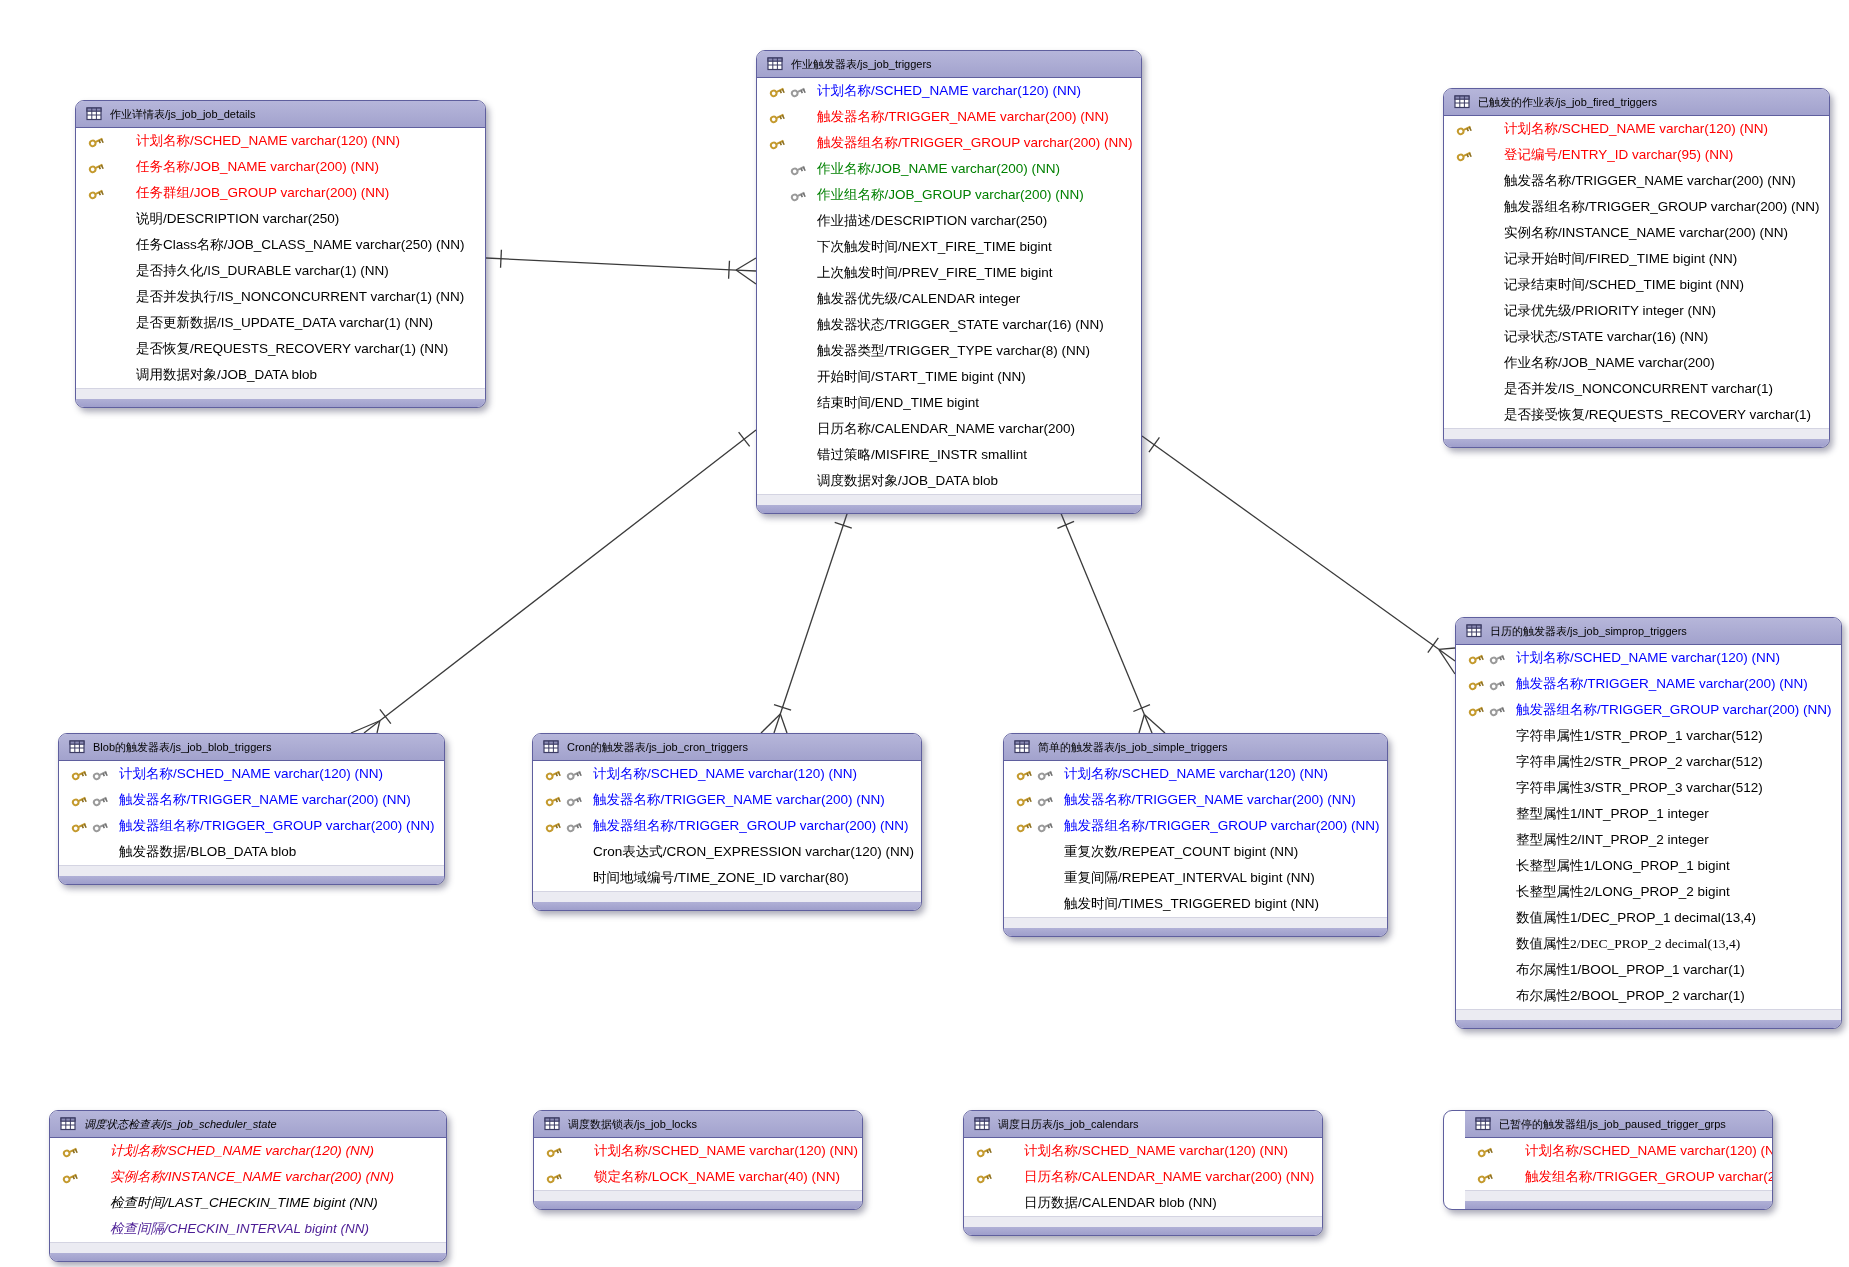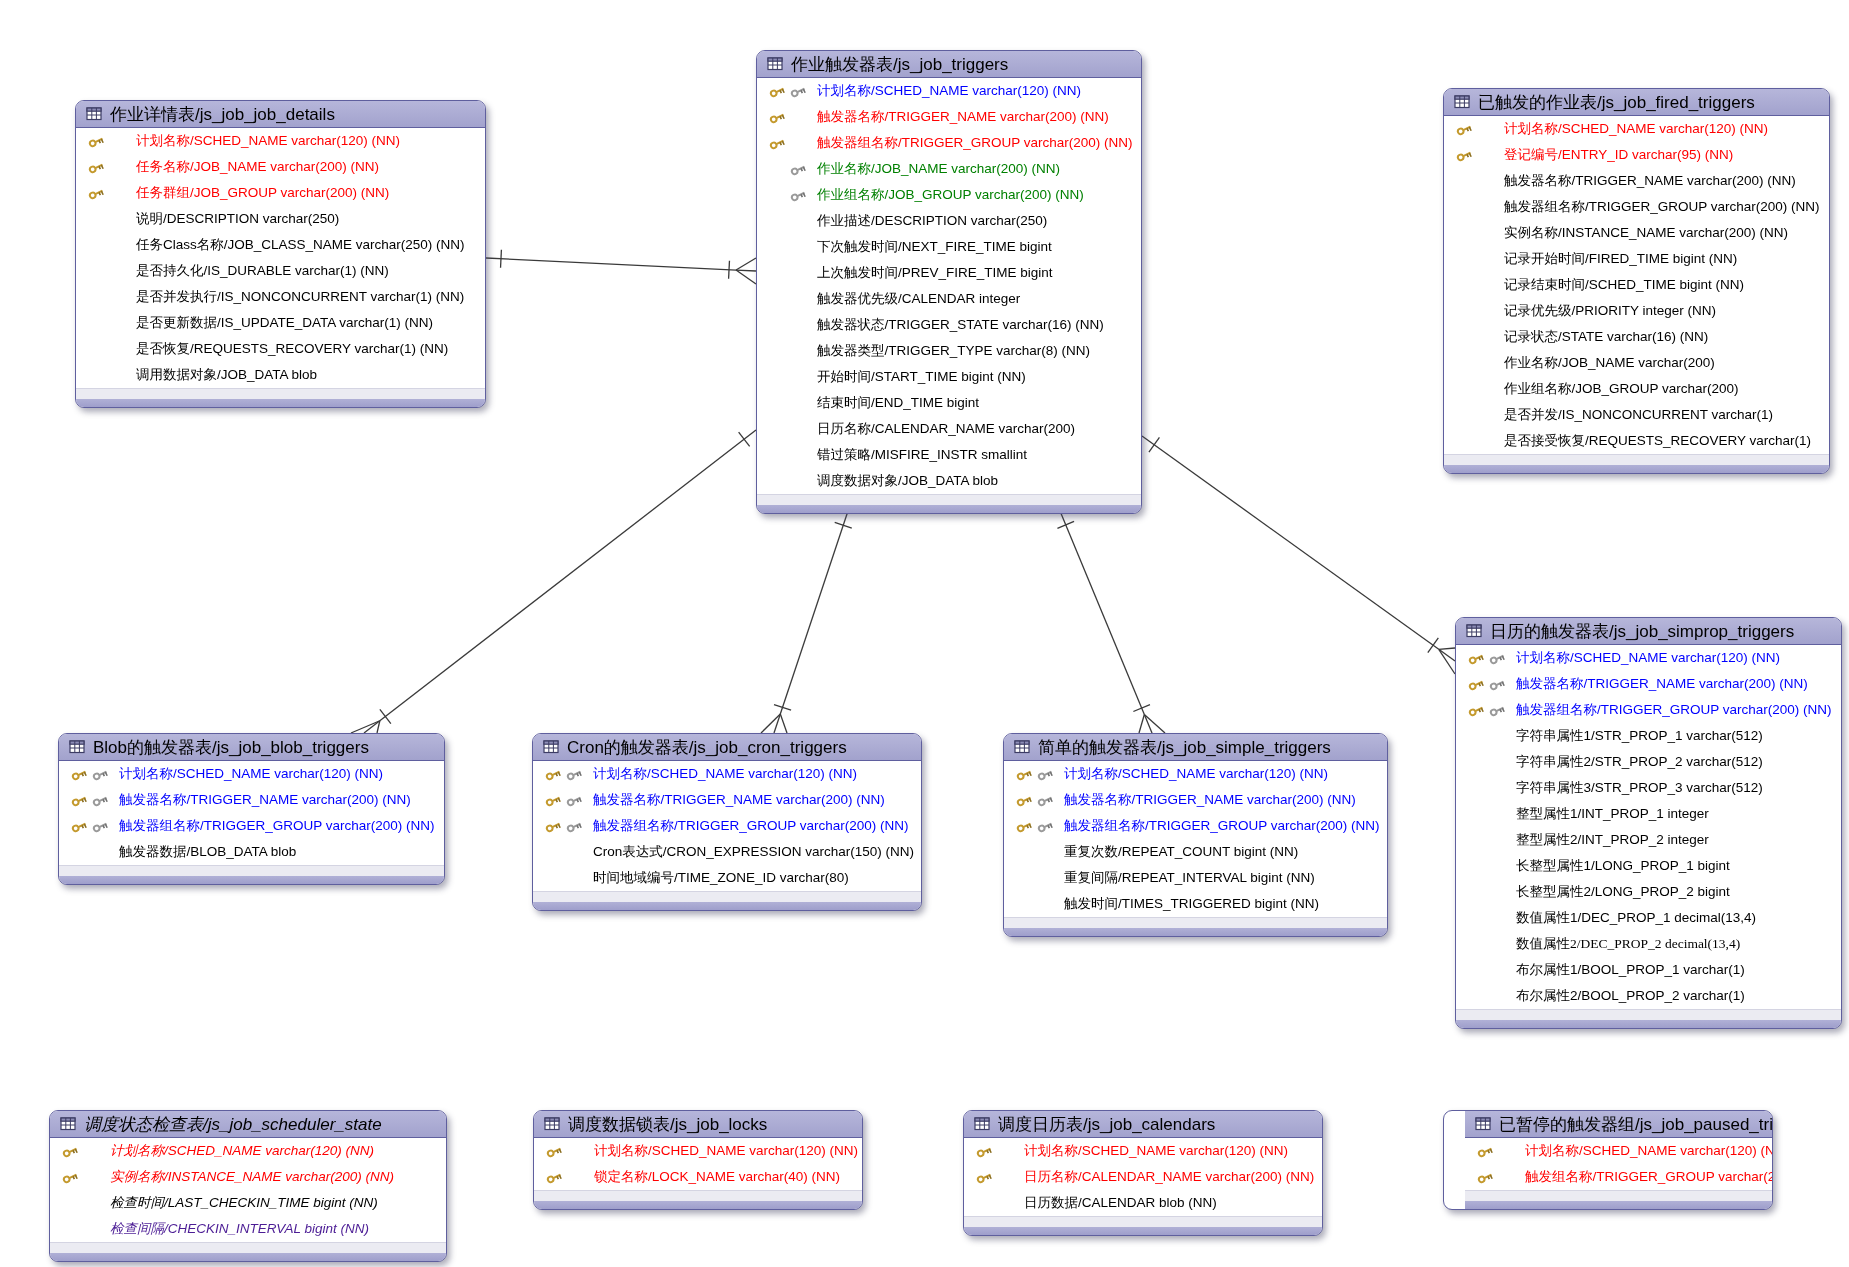--- a/index.html
+++ b/index.html
@@ -16,21 +16,21 @@
     box-sizing:border-box;
   }
   .tbl-header{
     height:26px;
     background:linear-gradient(#b6b6da,#a2a2cd);
     border-bottom:1px solid #5f5f9e;
     display:flex;align-items:center;
     padding-left:10px;
     white-space:nowrap;
   }
-  .tbl-title{font-size:17px;color:#000;margin-left:8px;}
+  .tbl-title{font-size:11px;color:#000;margin-left:8px;}
   .tbl-body{background:#fff;}
   .tbl-row{height:26px;display:flex;align-items:center;padding-left:12px;white-space:nowrap;}
   .keyslot{width:21px;height:16px;display:inline-flex;align-items:center;flex:none;}
   .col-text{font-size:13.5px;margin-left:6px;}
   .tbl-footer{height:10px;background:#ebebf2;border-top:1px solid #d4d4e2;}
   .tbl-bottombar{height:8px;background:linear-gradient(#b0b0d6,#9e9ecb);}
   .rel-line line, .rel-line path{stroke:#3a3a3a;stroke-width:1.3;fill:none;}
 </style>
 </head>
 <body>
@@ -404,25 +404,20 @@
             <span class="col-text" style="color: rgb(0, 0, 0);">记录状态/STATE varchar(16) (NN)</span>
           </div>
           <div class="tbl-row">
             <span class="keyslot"></span>
             <span class="keyslot"></span>
             <span class="col-text" style="color: rgb(0, 0, 0);">作业名称/JOB_NAME varchar(200)</span>
           </div>
           <div class="tbl-row">
             <span class="keyslot"></span>
             <span class="keyslot"></span>
-            <span class="col-text" style="color: rgb(0, 0, 0);">作业组名称/JOB_GROUP varchar(200)</span>
-          </div>
-          <div class="tbl-row">
-            <span class="keyslot"></span>
-            <span class="keyslot"></span>
             <span class="col-text" style="color: rgb(0, 0, 0);">是否并发/IS_NONCONCURRENT varchar(1)</span>
           </div>
           <div class="tbl-row">
             <span class="keyslot"></span>
             <span class="keyslot"></span>
             <span class="col-text" style="color: rgb(0, 0, 0);">是否接受恢复/REQUESTS_RECOVERY varchar(1)</span>
           </div>
         </div>
         <div class="tbl-footer"></div>
         <div class="tbl-bottombar"></div>
@@ -740,21 +735,21 @@
     <line x1="10.6" y1="8" x2="10.6" y2="11" stroke="#6f6f6f" stroke-width="1.5"></line>
     <line x1="13.1" y1="8" x2="13.1" y2="11.8" stroke="#6f6f6f" stroke-width="1.5"></line>
   </g>
               </svg>
             </span>
             <span class="col-text" style="color: rgb(0, 0, 255);">触发器组名称/TRIGGER_GROUP varchar(200) (NN)</span>
           </div>
           <div class="tbl-row">
             <span class="keyslot"></span>
             <span class="keyslot"></span>
-            <span class="col-text" style="color: rgb(0, 0, 0);">Cron表达式/CRON_EXPRESSION varchar(150) (NN)</span>
+            <span class="col-text" style="color: rgb(0, 0, 0);">Cron表达式/CRON_EXPRESSION varchar(120) (NN)</span>
           </div>
           <div class="tbl-row">
             <span class="keyslot"></span>
             <span class="keyslot"></span>
             <span class="col-text" style="color: rgb(0, 0, 0);">时间地域编号/TIME_ZONE_ID varchar(80)</span>
           </div>
         </div>
         <div class="tbl-footer"></div>
         <div class="tbl-bottombar"></div>
       </div>

